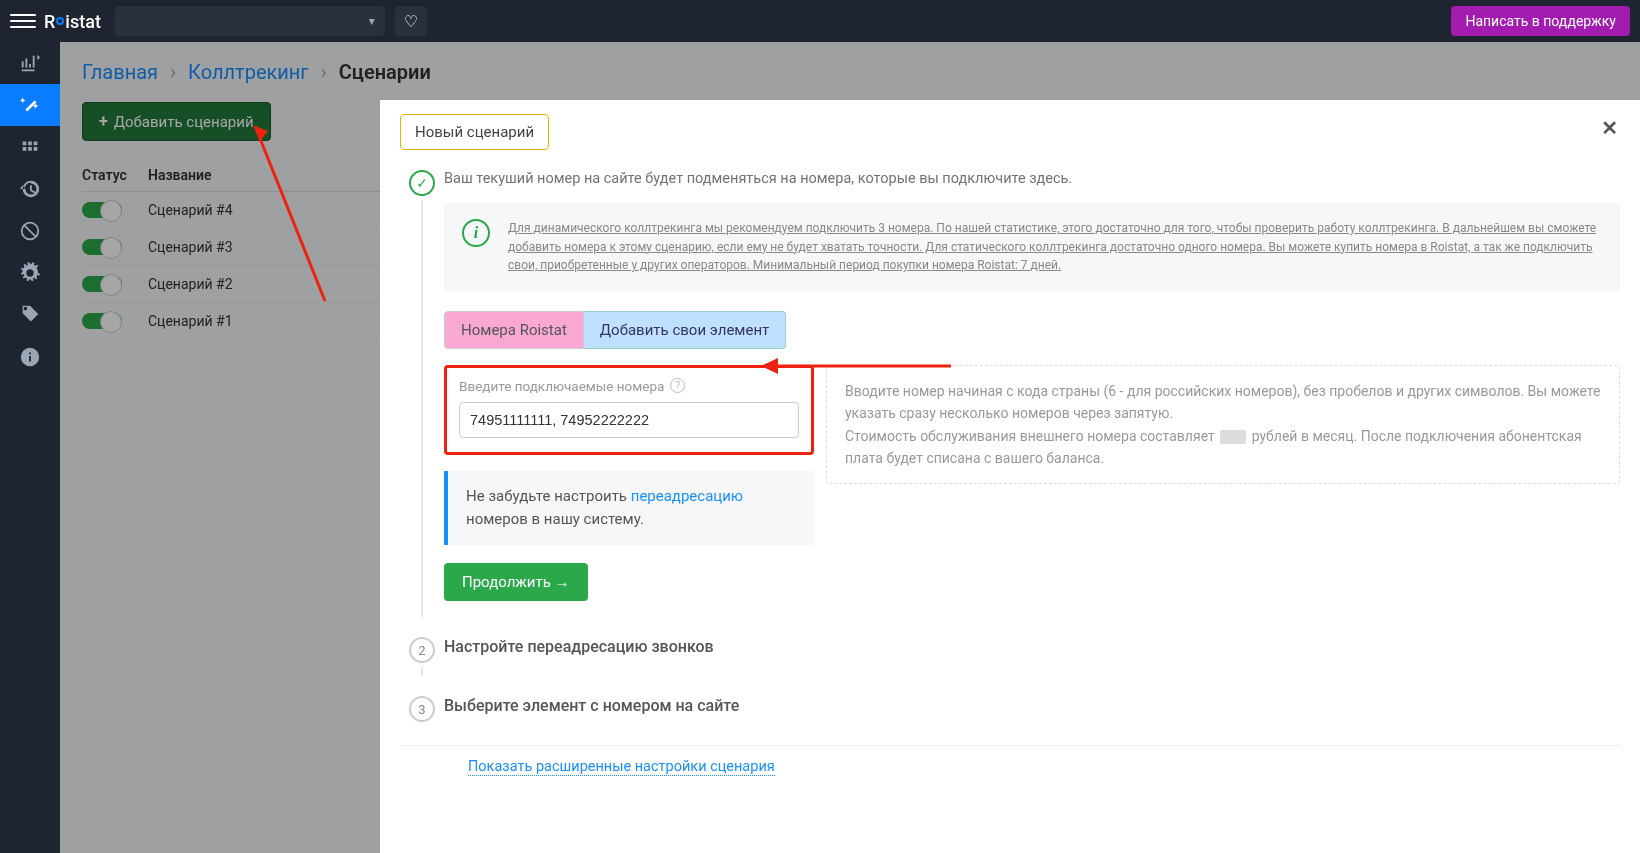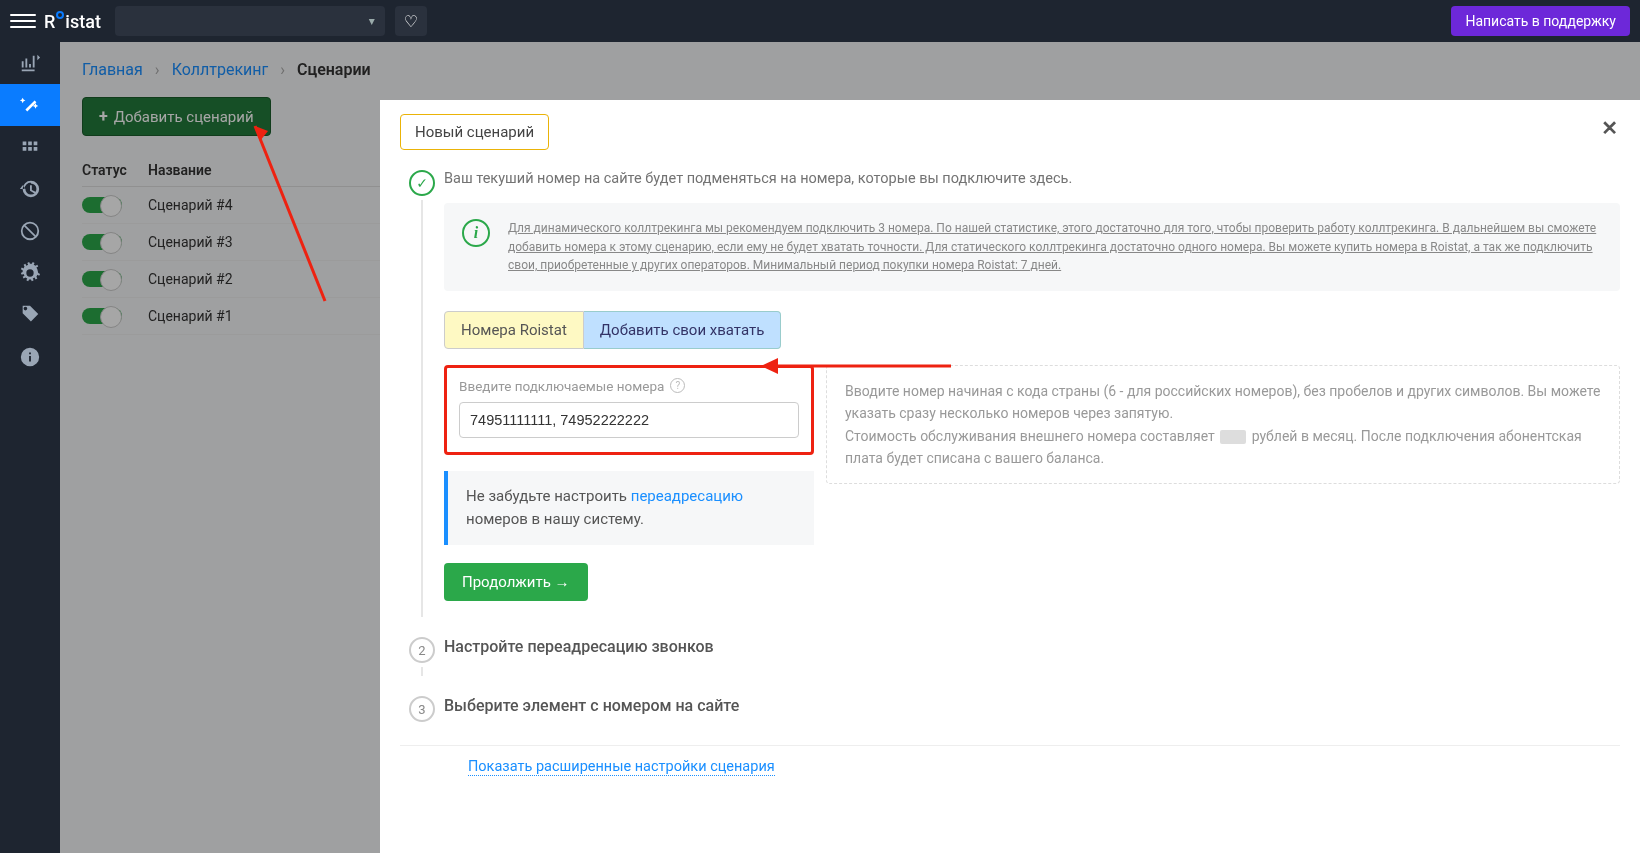--- a/index.html
+++ b/index.html
@@ -2,35 +2,35 @@
 <html><head>
 <meta charset="utf-8">
 <style>
 * { box-sizing: border-box; margin: 0; padding: 0; }
 body { font-family: -apple-system, BlinkMacSystemFont, "Segoe UI", Roboto, Arial, sans-serif; font-size: 14px; background: #f0f0f0; color: #333; width: 1640px; height: 853px; overflow: hidden; position: relative; }
 
 
 .topbar { background: #1e2530; height: 42px; display: flex; align-items: center; padding: 0 10px; position: relative; z-index: 5; }
 .menu-btn { width: 26px; height: 26px; display: flex; flex-direction: column; justify-content: center; gap: 4px; cursor: pointer; margin-right: 8px; }
 .menu-btn span { display: block; height: 2px; background: #fff; border-radius: 1px; }
-.logo { color: #fff; font-size: 18px; font-weight: 500; margin-right: 14px; display: flex; align-items: flex-start; }
+.logo { color: #fff; font-size: 18px; font-weight: 500; margin-right: 14px; display: flex; align-items: center; }
 .logo .dot { width: 8px; height: 8px; border: 2px solid #0a7cff; border-radius: 50%; display: inline-block; margin: 0 1px; }
 .proj-select { background: #2a313d; width: 270px; height: 30px; border-radius: 4px; display: flex; align-items: center; justify-content: flex-end; padding: 0 10px; cursor: pointer; }
 .proj-select .chev { color: #9aa; font-size: 12px; }
 .heart-btn { background: #2a313d; width: 32px; height: 30px; border-radius: 4px; margin-left: 10px; display: flex; align-items: center; justify-content: center; cursor: pointer; color: #fff; font-size: 16px; }
-.support-btn { margin-left: auto; background: #6d28d9; color: #fff; border-radius: 4px; padding: 7px 14px; font-size: 14px; cursor: pointer; }
+.support-btn { margin-left: auto; background: #a21caf; color: #fff; border-radius: 4px; padding: 7px 14px; font-size: 14px; cursor: pointer; }
 
 
 .sidebar { position: absolute; left: 0; top: 42px; width: 60px; height: calc(100% - 42px); background: #1e2530; z-index: 4; }
 .sidebar-item { width: 60px; height: 42px; display: flex; align-items: center; justify-content: center; color: #9aa6b5; cursor: pointer; }
 .sidebar-item.active { background: #0a7cff; color: #fff; }
 
 
 .main { position: absolute; left: 60px; top: 42px; right: 0; bottom: 0; background: #f5f6f7; }
-.breadcrumb { padding: 18px 22px; font-size: 16px; display: flex; align-items: center; gap: 12px; }
+.breadcrumb { padding: 18px 22px; font-size: 20px; display: flex; align-items: center; gap: 12px; }
 .breadcrumb a { color: #1a8fff; text-decoration: none; }
 .breadcrumb .sep { color: #aaa; }
 .breadcrumb .cur { color: #333; font-weight: 600; }
 
 .add-btn { margin: 0 22px 18px; background: #237a3b; color: #fff; padding: 9px 16px; border-radius: 4px; display: inline-flex; align-items: center; gap: 6px; font-size: 15px; cursor: pointer; border: 1px solid #1b5c2c; }
 .plus { font-size: 16px; font-weight: bold; }
 
 .tbl { margin: 0 22px; }
 .tbl-head { display: flex; padding: 8px 0; border-bottom: 1px solid #ddd; font-weight: 600; color: #333; }
 .col-status { width: 66px; }
@@ -55,21 +55,21 @@
 .step-body { flex: 1; padding-bottom: 16px; }
 .step-title { font-weight: 600; font-size: 16px; color: #333; margin-bottom: 4px; }
 .step-sub { font-size: 14.5px; color: #737373; margin-bottom: 16px; }
 
 .info-box { background: #f6f7f8; border-radius: 4px; padding: 16px 18px; display: flex; gap: 18px; margin-bottom: 20px; }
 .info-icon { width: 28px; height: 28px; border: 2px solid #2ba84a; border-radius: 50%; display: flex; align-items: center; justify-content: center; color: #2ba84a; font-family: Georgia, serif; font-style: italic; font-weight: bold; font-size: 16px; flex-shrink: 0; }
 .info-text { color: #888; font-size: 12px; line-height: 1.55; text-decoration: underline; }
 
 .tabs-inner { display: flex; margin-bottom: 16px; }
 .tab-inner { padding: 9px 16px; border: 1px solid #ccc; cursor: pointer; font-size: 15px; }
-.tab-inner:first-child { border-radius: 4px 0 0 4px; background: #fef9c3; color: #555; }
+.tab-inner:first-child { border-radius: 4px 0 0 4px; background: #f9a8d4; color: #555; }
 .tab-inner:last-child { border-radius: 0 4px 4px 0; border-left: none; }
 .tab-inner.active { background: #bfe0ff; color: #336; border-color: #9cc; }
 
 .redbox { border: 3px solid #e21; border-radius: 4px; padding: 10px 12px 14px; width: 370px; margin-bottom: 16px; }
 .field-label { font-size: 13.5px; color: #999; margin-bottom: 8px; display: flex; align-items: center; gap: 6px; }
 .help-circle { width: 15px; height: 15px; border: 1px solid #bbb; border-radius: 50%; font-size: 10px; color: #bbb; display: flex; align-items: center; justify-content: center; }
 .text-input { width: 100%; padding: 9px 10px; border: 1px solid #ccc; border-radius: 4px; font-size: 14.5px; color: #333; outline: none; }
 
 .two-col { display: flex; gap: 12px; align-items: flex-start; }
 .left-col { width: 370px; flex-shrink: 0; }
@@ -212,21 +212,21 @@
     <div class="step-body">
       <div class="step-sub">Ваш текуший номер на сайте будет подменяться на номера, которые вы подключите здесь.</div>
 
       <div class="info-box">
         <div class="info-icon">i</div>
         <div class="info-text">Для динамического коллтрекинга мы рекомендуем подключить 3 номера. По нашей статистике, этого достаточно для того, чтобы проверить работу коллтрекинга. В дальнейшем вы сможете добавить номера к этому сценарию, если ему не будет хватать точности. Для статического коллтрекинга достаточно одного номера. Вы можете купить номера в Roistat, а так же подключить свои, приобретенные у других операторов. Минимальный период покупки номера Roistat: 7 дней.</div>
       </div>
 
       <div class="tabs-inner">
         <div class="tab-inner">Номера Roistat</div>
-        <div class="tab-inner active">Добавить свои хватать</div>
+        <div class="tab-inner active">Добавить свои элемент</div>
       </div>
 
       <div class="two-col">
         <div class="left-col">
           <div class="redbox">
             <div class="field-label">
               <span>Введите подключаемые номера</span>
               <span class="help-circle">?</span>
             </div>
             <input class="text-input" type="text" value="74951111111, 74952222222" style="">

